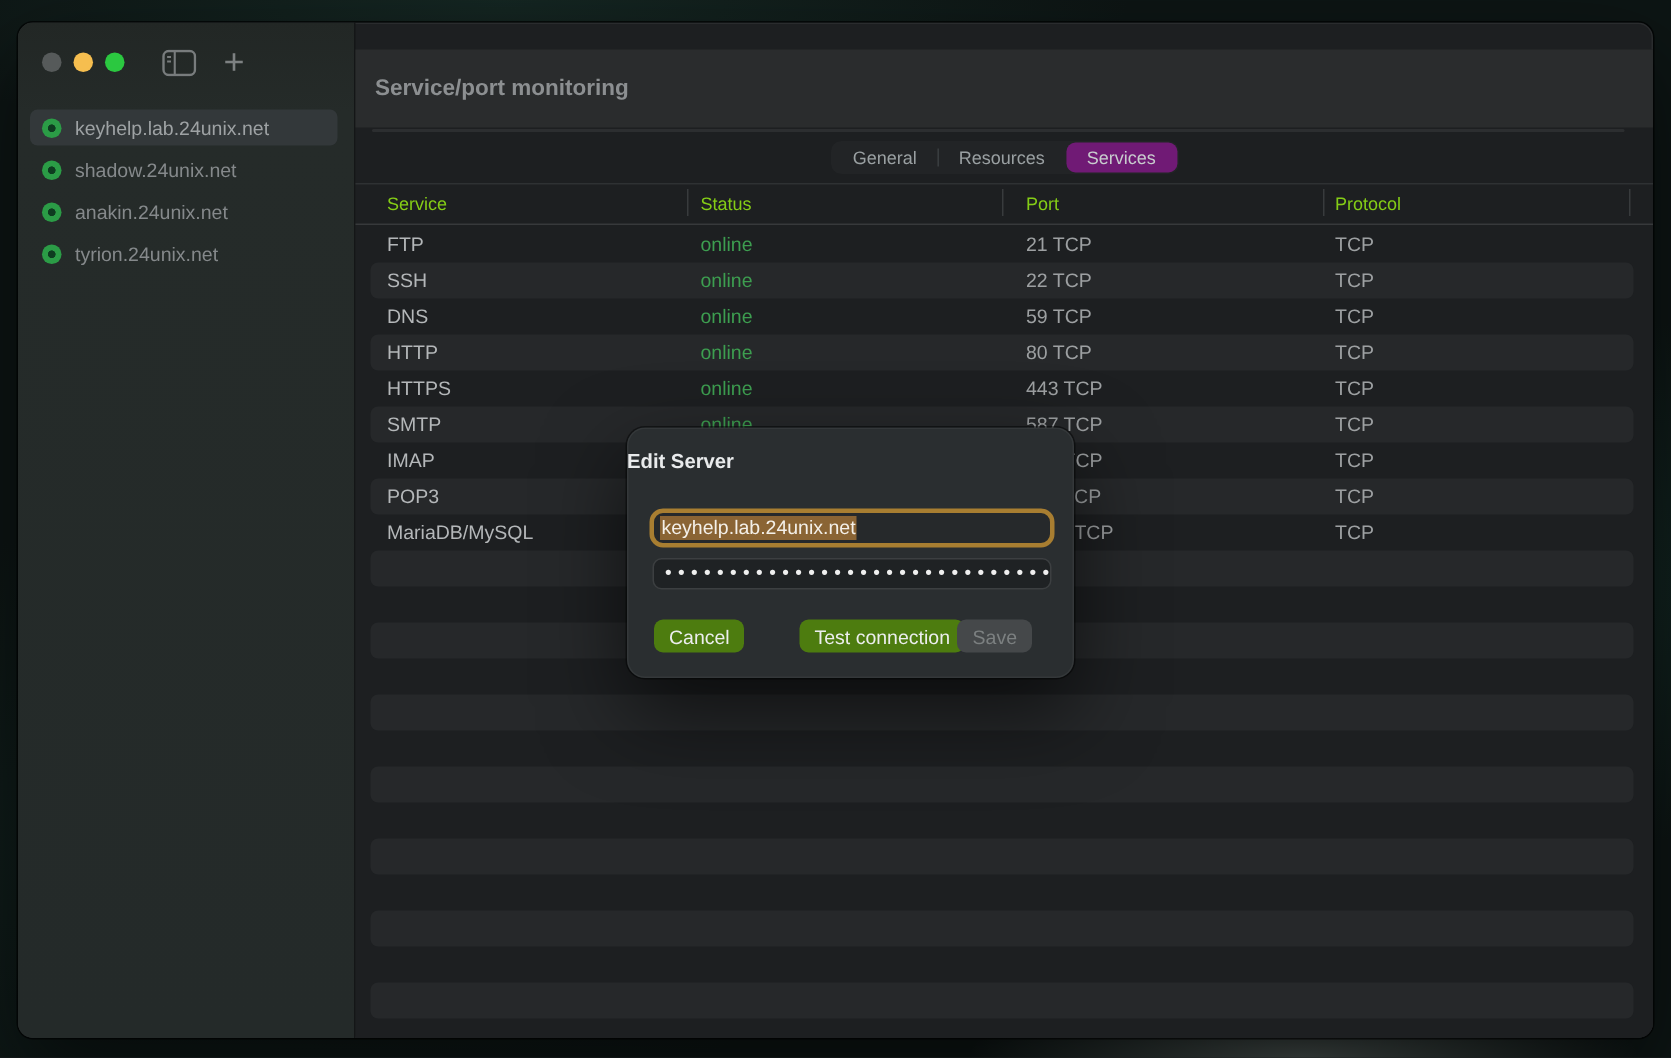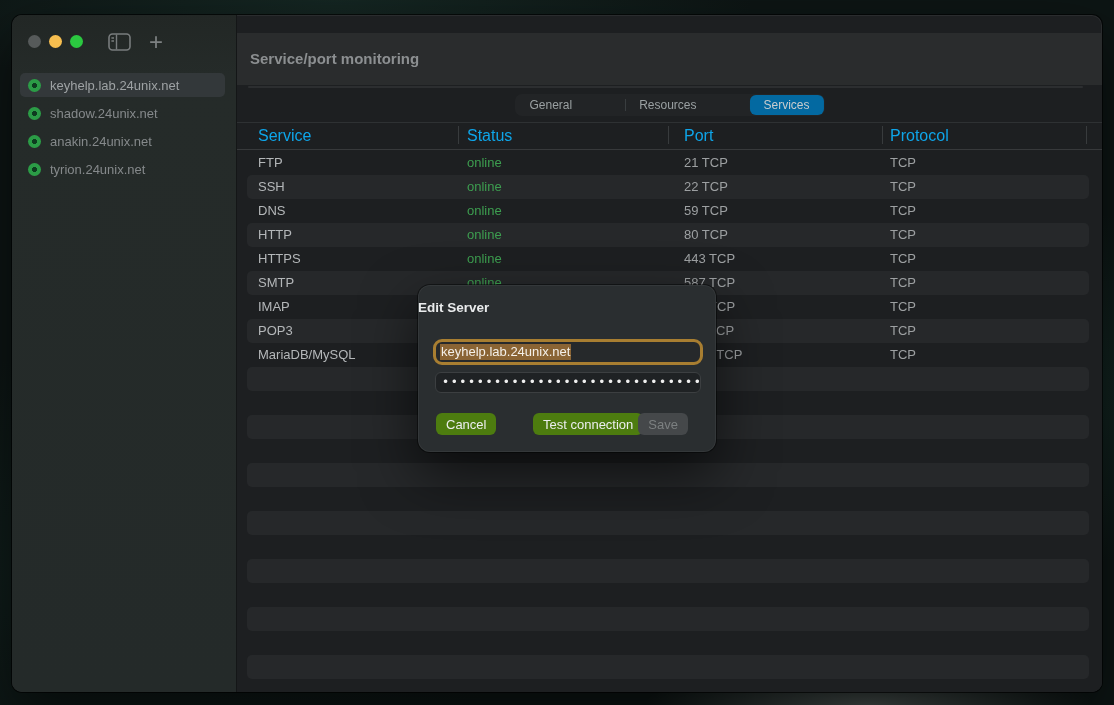--- a/index.html
+++ b/index.html
@@ -47,33 +47,33 @@
   
   .main { position:absolute; left:225px; top:18px; width:865px; height:100%; background:#1d1f21; }
   .titlebar { position:absolute; left:0; top:0; width:100%; height:52px; background:#2a2c2d; }
   .page-title { position:absolute; left:13px; top:0; line-height:52px; font-size:15px; font-weight:bold; color:#8c8f91; }
   .content-topline { position:absolute; left:11px; right:19px; top:53px; height:2px; border-radius:2px; background:rgba(255,255,255,.07); }
 
   
   .segctl {
     position:absolute; top:61px; left:50%; transform:translateX(-50%);
     display:flex; align-items:center; background:rgba(255,255,255,.025);
-    border-radius:7px; padding:1px; height:22px;gap:39px;
+    border-radius:7px; padding:1px; height:22px;
   }
   .seg { position:relative; font-size:12px; color:#9aa0a2; padding:0 14px; line-height:20px; border-radius:6px; }
-  .seg.selected { background:#0369a1; color:#c8ccce; }
+  .seg.selected { background:#701a75; color:#c8ccce; }
   .seg:not(.selected) + .seg:not(.selected)::before {
     content:""; position:absolute; left:0; top:4px; bottom:4px; width:1px; background:#3b3f41;
   }
 
   
   .tbl-header {
     position:absolute; left:10px; top:91px; width:842px; height:24px;
     display:grid; grid-template-columns:209px 217px 206px 1fr; padding-left:11px;
-    font-size:16px; color:#0ea5e9; line-height:24px;
+    font-size:12px; color:#84cc16; line-height:24px;
   }
   .tbl-header-zone { position:absolute; left:0; top:89px; width:100%; height:28px; border-top:1px solid #2e3133; border-bottom:1px solid #37393b; }
   .hsep { position:absolute; top:93px; width:1px; height:18px; background:#383b3d; }
   .tbl-body { position:absolute; left:10px; top:118px; width:842px; }
   .trow {
     height:24px; display:grid; grid-template-columns:209px 217px 206px 1fr;
     padding-left:11px; font-size:13px; line-height:24px; border-radius:5px;
   }
   .trow:nth-child(even) { background:#26282a; }
   .c-service { color:#b4b7b9; }

